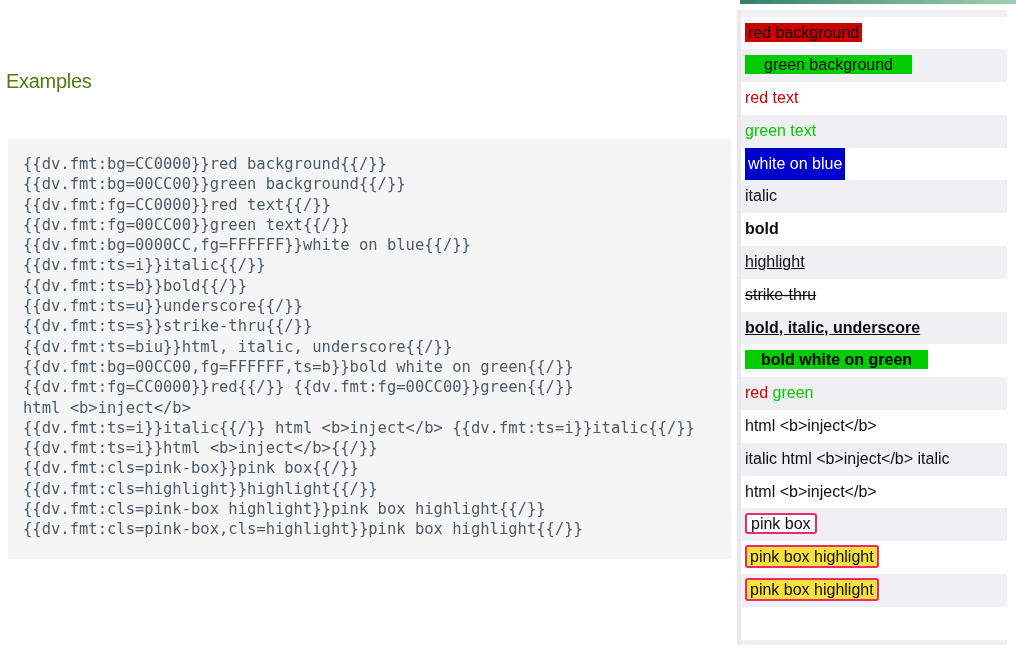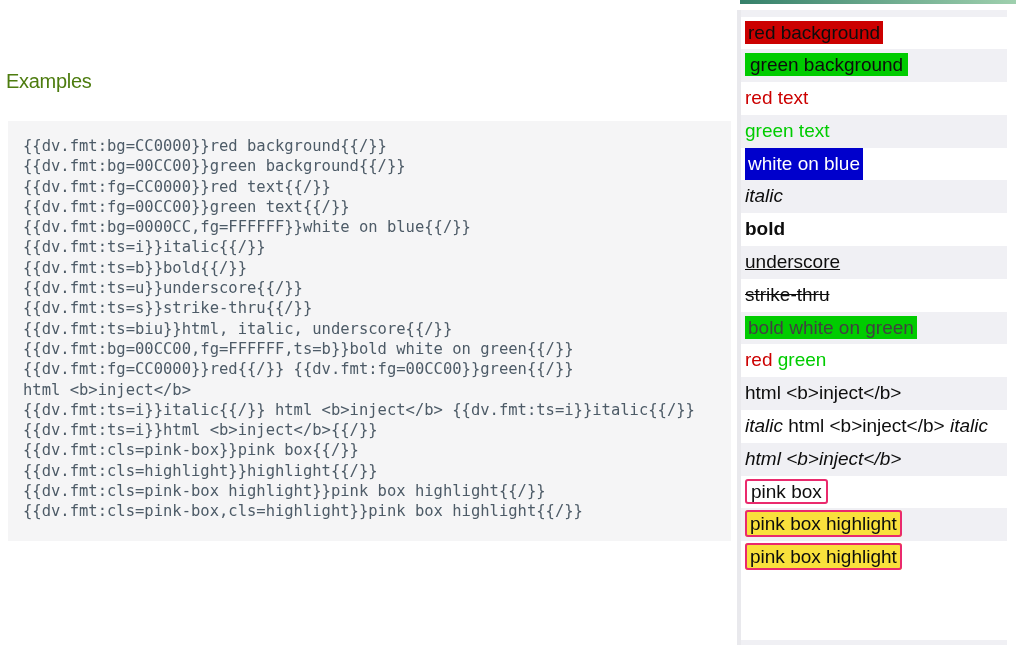--- a/index.html
+++ b/index.html
@@ -9,21 +9,21 @@
     font-family:"Liberation Sans", sans-serif;
   }
 
   
   .heading{
     position:absolute;left:6px;top:70px;
     font-size:20px;letter-spacing:-0.3px;color:#4d7c0f;font-weight:500;
     margin:0;
   }
   .code-block{
-    position:absolute;left:8px;top:121px;width:723px;height:420px;
+    position:absolute;left:8px;top:139px;width:723px;height:420px;
     background:var(--code_bg,#f5f5f6);
     box-sizing:border-box;
     padding:15px 8px 0 15px;
     overflow:hidden;
   }
   .code-line{
     font-family:"DejaVu Sans Mono","Liberation Mono",monospace;
     font-size:15.5px;line-height:20.3px;
     color:var(--code_text,#4d5b67);
     white-space:pre;
@@ -45,36 +45,36 @@
   .output-rows{
     position:absolute;left:741px;top:16.5px;width:266px;
   }
   .partial-row-bottom{
     position:absolute;left:741px;top:639.7px;width:266px;height:5.5px;
     background:var(--row_stripe,#f0f0f4);
   }
   .out-row{
     height:32.8px;line-height:32.8px;
     padding-left:4px;box-sizing:border-box;
-    font-size:19px;color:#0d0d0d;
+    font-size:16px;color:#0d0d0d;
     white-space:nowrap;overflow:hidden;
   }
   .out-row:nth-child(even){background:var(--row_stripe,#f0f0f4);}
 
   
   .f-bg-red{background:var(--red,#cc0000);padding:1px 3px;}
-  .f-bg-green{background:var(--green,#00cc00);padding:1px 5px;}
+  .f-bg-green{background:var(--green,#00cc00);padding:1px 19px;}
   .f-fg-red{color:var(--red,#cc0000);}
   .f-fg-green{color:var(--green,#00cc00);}
   .f-white-on-blue{background:var(--blue,#0000cc);color:#fff;padding:8px 3px;}
-  .f-italic{font-style:italic;}
+  .f-italic{}
   .f-bold{font-weight:bold;}
   .f-underscore{text-decoration:underline;}
   .f-strike{text-decoration:line-through;}
-  .f-bold-white-on-green{background:var(--green,#00cc00);color:#404040;font-weight:normal;padding:1px 3px;}
+  .f-bold-white-on-green{background:var(--green,#00cc00);color:#000000;font-weight:bold;padding:1px 16px;}
   .f-pink-box{background:#fff;border:2px solid var(--pink,#ea2a6d);border-radius:3px;padding:0 4px;}
   .f-highlight{background:var(--yellow,#f9e13c);padding:1px 3px;}
   .f-pink-box.f-highlight{background:var(--yellow,#f9e13c);}
 </style>
 </head>
 <body>
 
 <h2 class="heading">Examples</h2>
 
 <div class="code-block">
@@ -103,22 +103,23 @@
 <div class="left-sliver"></div>
 <div class="partial-row-top"></div>
 <div class="output-rows">
     <div class="out-row"><span class="f-bg-red">red background</span></div>
     <div class="out-row"><span class="f-bg-green">green background</span></div>
     <div class="out-row"><span class="f-fg-red">red text</span></div>
     <div class="out-row"><span class="f-fg-green">green text</span></div>
     <div class="out-row"><span class="f-white-on-blue">white on blue</span></div>
     <div class="out-row"><span class="f-italic">italic</span></div>
     <div class="out-row"><span class="f-bold">bold</span></div>
-    <div class="out-row"><span class="f-underscore">underscore</span></div>
+    <div class="out-row"><span class="f-underscore">highlight</span></div>
     <div class="out-row"><span class="f-strike">strike-thru</span></div>
+    <div class="out-row"><span class="f-bold f-italic f-underscore">bold, italic, underscore</span></div>
     <div class="out-row"><span class="f-bold-white-on-green">bold white on green</span></div>
     <div class="out-row"><span class="f-fg-red">red</span><span class=""> </span><span class="f-fg-green">green</span></div>
     <div class="out-row"><span class="">html &lt;b&gt;inject&lt;/b&gt;</span></div>
     <div class="out-row"><span class="f-italic">italic</span><span class=""> html &lt;b&gt;inject&lt;/b&gt; </span><span class="f-italic">italic</span></div>
     <div class="out-row"><span class="f-italic">html &lt;b&gt;inject&lt;/b&gt;</span></div>
     <div class="out-row"><span class="f-pink-box">pink box</span></div>
     <div class="out-row"><span class="f-pink-box f-highlight">pink box highlight</span></div>
     <div class="out-row"><span class="f-pink-box f-highlight">pink box highlight</span></div>
   </div>
 <div class="partial-row-bottom"></div>

